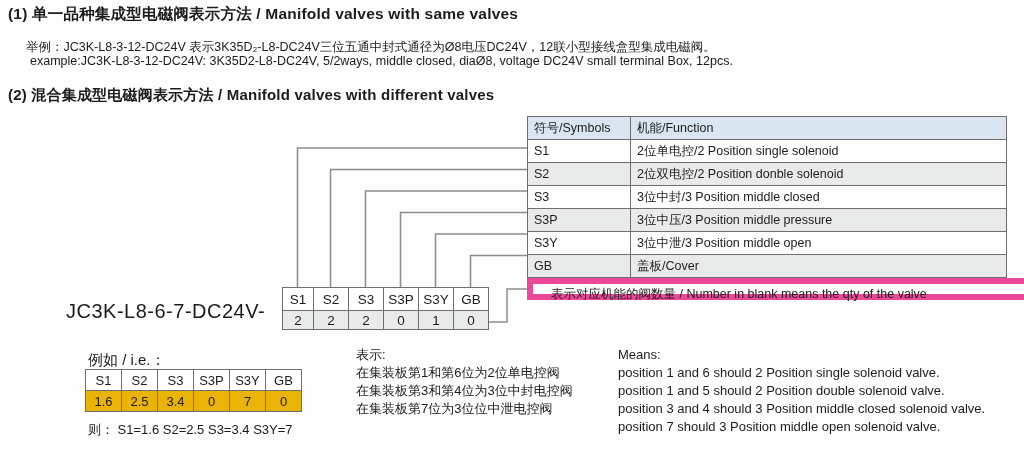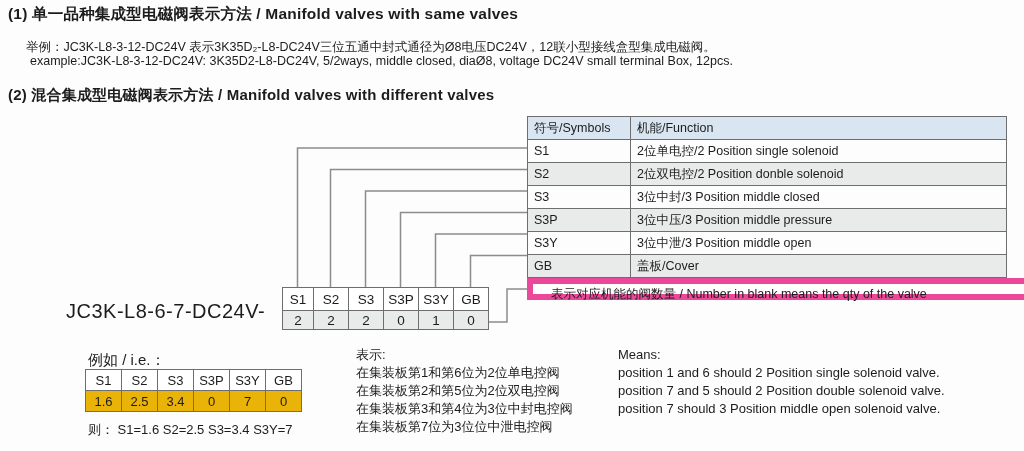--- a/index.html
+++ b/index.html
@@ -166,23 +166,23 @@
     <td>0</td>
   </tr>
 </tbody>
   </table>
 
 <div class="abs mean-line" style="left:88px; top:421px;">则： S1=1.6 S2=2.5 S3=3.4 S3Y=7</div>
 
 <div class="abs" style="left:322px; top:346px;margin-left:34px;">
   <div class="mean-line">表示:</div>
   <div class="mean-line">在集装板第1和第6位为2位单电控阀</div>
-  <div class="mean-line">在集装板第2和第5位为2位双电控阀</div>
   <div class="mean-line">在集装板第3和第4位为3位中封电控阀</div>
   <div class="mean-line">在集装板第7位为3位位中泄电控阀</div>
 </div>
 
 <div class="abs" style="left:593px; top:346px;margin-left:25px;">
   <div class="mean-line">Means:</div>
   <div class="mean-line">position 1 and 6 should 2 Position single solenoid valve.</div>
-  <div class="mean-line">position 7 and 5 should 2 Position double solenoid valve.</div>
+  <div class="mean-line">position 1 and 5 should 2 Position double solenoid valve.</div>
+  <div class="mean-line">position 3 and 4 should 3 Position middle closed solenoid valve.</div>
   <div class="mean-line">position 7 should 3 Position middle open solenoid valve.</div>
 </div>
 
 </body></html>

